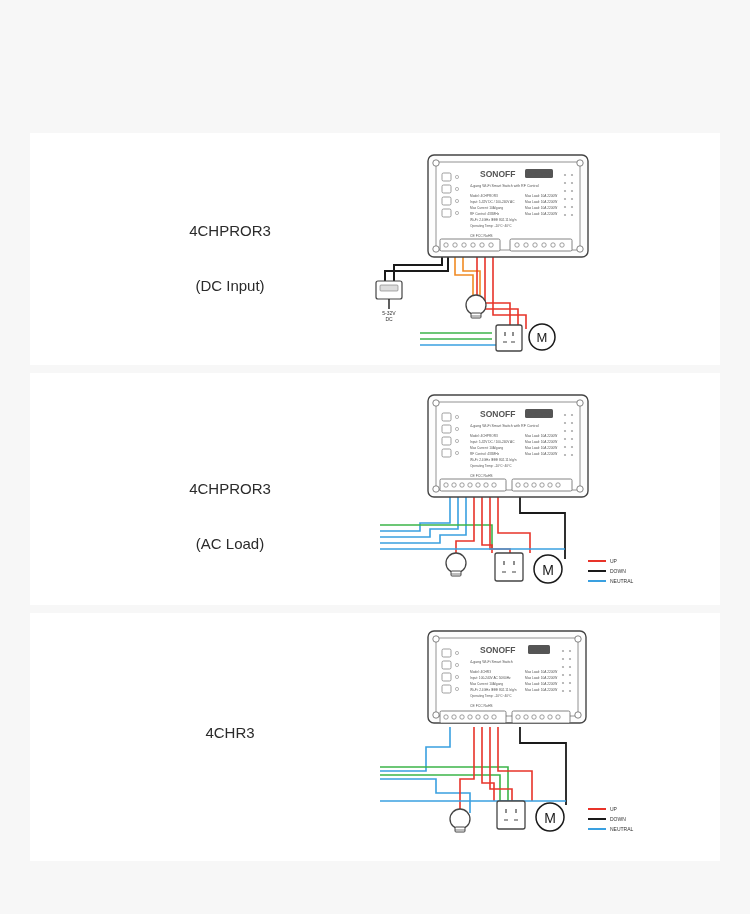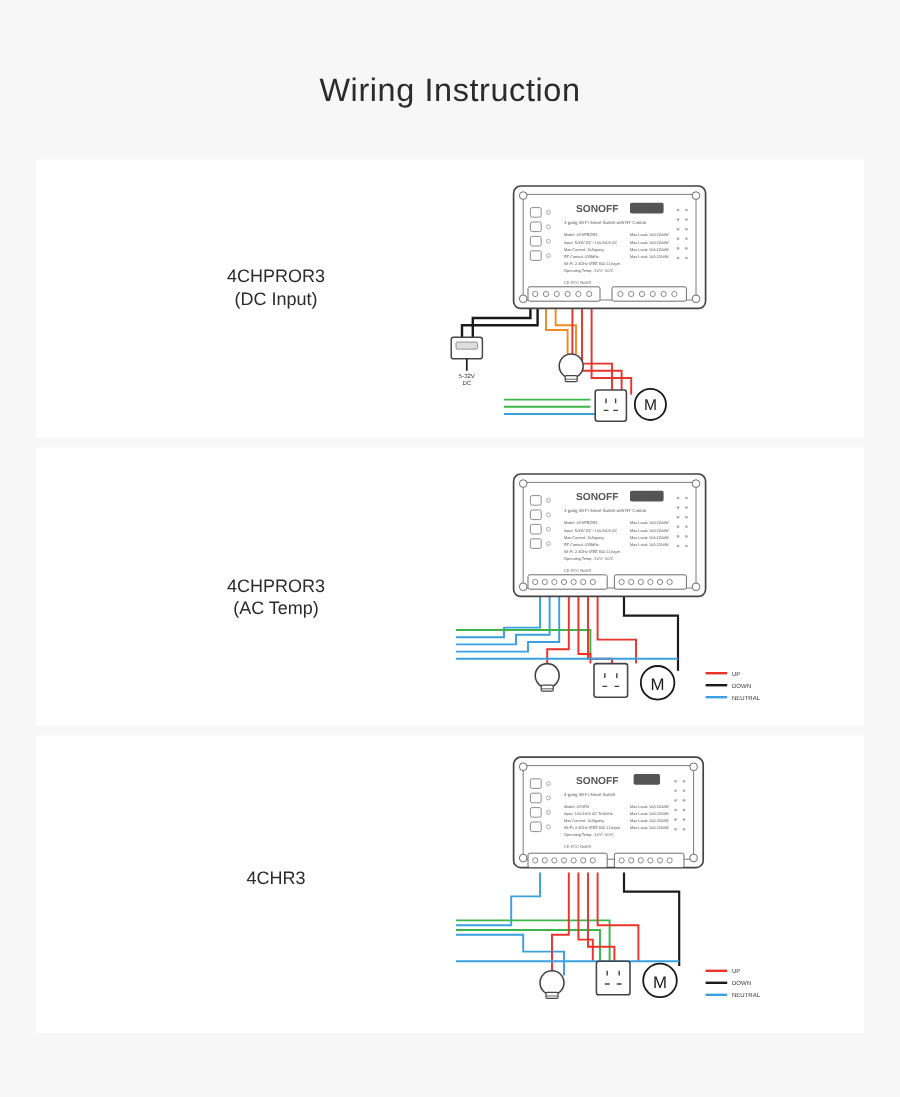--- a/index.html
+++ b/index.html
@@ -43,21 +43,21 @@
 
   .panel-label {
     position: absolute;
     left: 90px;
     width: 220px;
     text-align: center;
     font-size: 15px;
     color: #2b2b2b;
     line-height: 19px;
   }
-  .panel-label .sub { display: block; }
+  .panel-label .sub { display: block; margin-top: 36px; }
 
   .diagram {
     position: absolute;
     left: 330px;
     top: 10px;
     width: 360px;
     height: 100%;
   }
   svg { display: block; }
 
@@ -69,21 +69,20 @@
   .dev-text {
     font-family: "Liberation Sans", sans-serif;
     fill: #555;
   }
 </style>
 </head>
 <body>
 
 <div class="page">
 
-  <div class="page-title">Wiring Instruction</div>
 
   <div class="panel" id="panel-0">
     <div class="panel-label" style="top:88px;">
       <span>4CHPROR3</span>
       <span class="sub">(DC Input)</span>
     </div>
 
     <div class="diagram">
       <svg width="360" height="232" viewBox="0 0 360 232" xmlns="http://www.w3.org/2000/svg">
 
@@ -200,21 +199,21 @@
           <circle cx="182" cy="194" r="13" fill="#fff" stroke="#1a1a1a" stroke-width="1.5"></circle>
           <text x="182" y="199" text-anchor="middle" font-size="13" font-family="Liberation Sans, sans-serif" fill="#1a1a1a">M</text>
         </g>
       </svg>
     </div>
   </div>
 
   <div class="panel" id="panel-1">
     <div class="panel-label" style="top:106px;">
       <span>4CHPROR3</span>
-      <span class="sub">(AC Temp)</span>
+      <span class="sub">(AC Load)</span>
     </div>
 
     <div class="diagram">
       <svg width="360" height="232" viewBox="0 0 360 232" xmlns="http://www.w3.org/2000/svg">
         <g fill="none" stroke-width="1.6">
 
           <path d="M20,148 L60,148 L60,140 L90,140 L90,112" stroke="#3aa0e0"></path>
           <path d="M20,154 L70,154 L70,146 L98,146 L98,112" stroke="#3aa0e0"></path>
           <path d="M20,160 L80,160 L80,152 L106,152 L106,112" stroke="#3aa0e0"></path>
 

